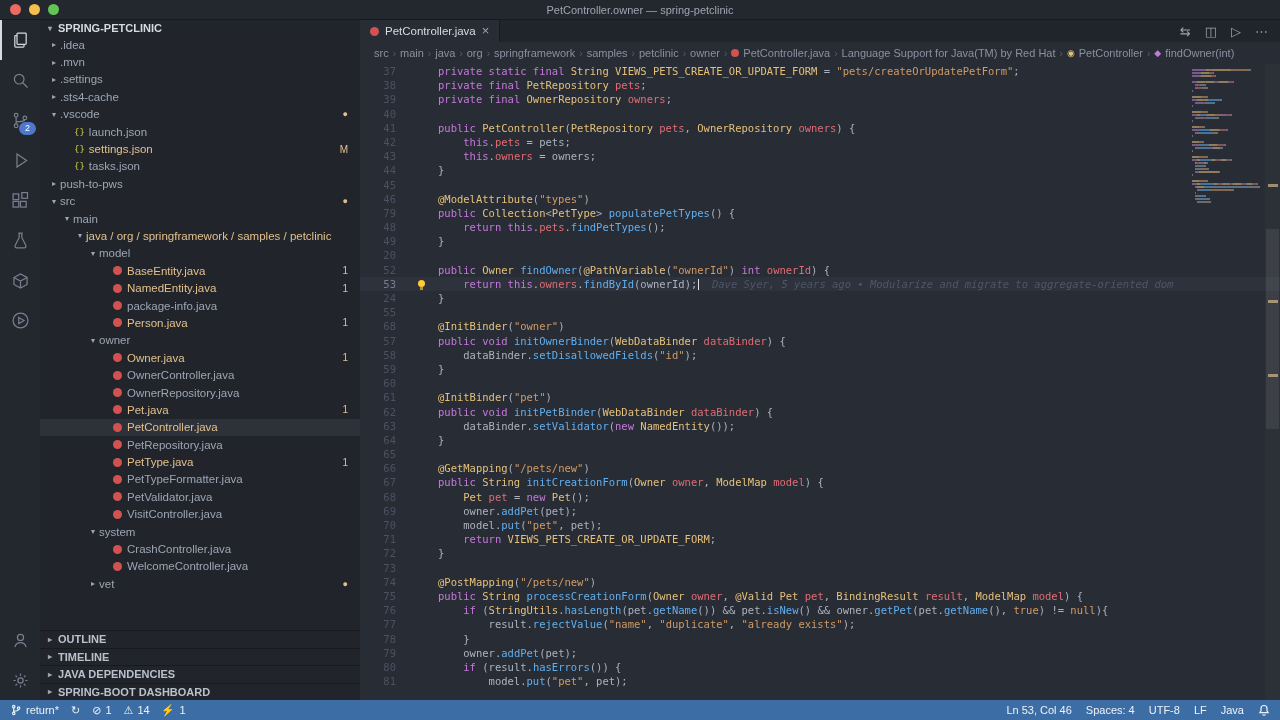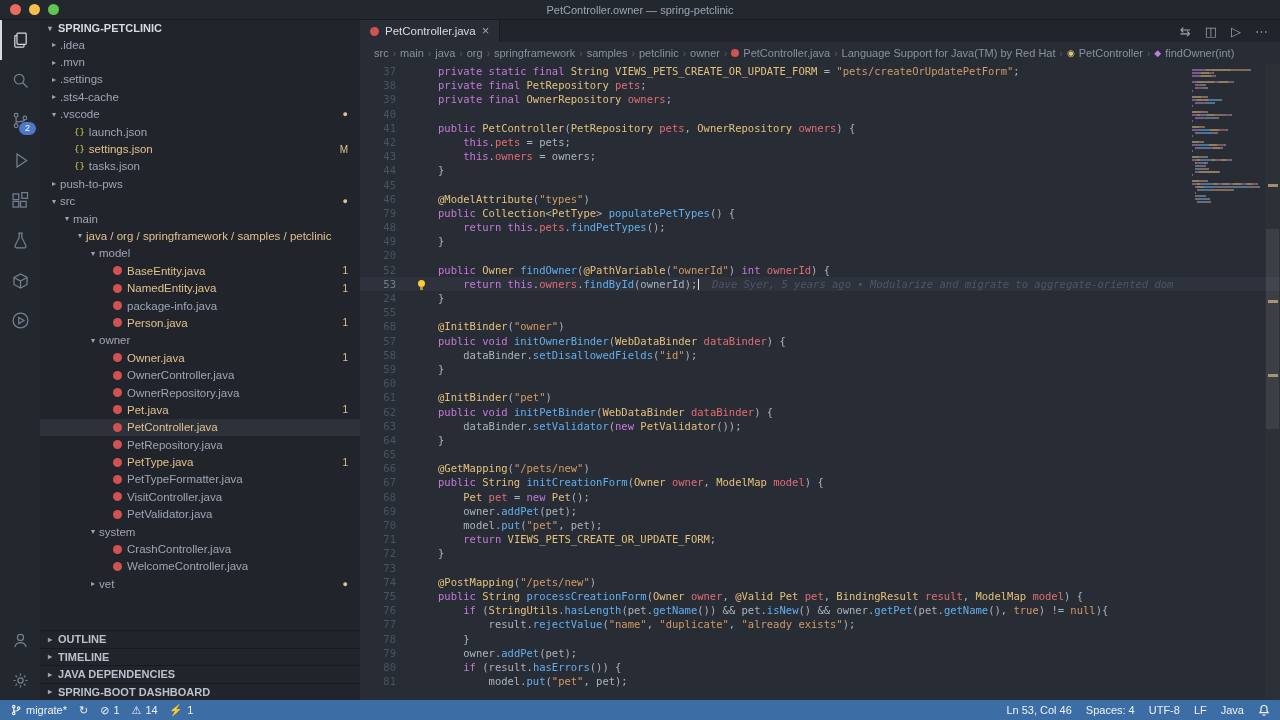--- a/index.html
+++ b/index.html
@@ -282,26 +282,26 @@
         <span class="badge">1</span>
       </div>
       <div class="row" style="padding-left: 60px;">
         <span class="tw"></span>
         <span class="fi-java"></span>
         <span>PetTypeFormatter.java</span>
       </div>
       <div class="row" style="padding-left: 60px;">
         <span class="tw"></span>
         <span class="fi-java"></span>
+        <span>PetValidator.java</span>
+      </div>
+      <div class="row" style="padding-left: 60px;">
+        <span class="tw"></span>
+        <span class="fi-java"></span>
         <span>VisitController.java</span>
-      </div>
-      <div class="row" style="padding-left: 60px;">
-        <span class="tw"></span>
-        <span class="fi-java"></span>
-        <span>PetValidator.java</span>
       </div>
       <div class="row" style="padding-left: 47px;">
         <span class="tw">▾</span>
         <span>system</span>
       </div>
       <div class="row" style="padding-left: 60px;">
         <span class="tw"></span>
         <span class="fi-java"></span>
         <span>CrashController.java</span>
       </div>
@@ -422,21 +422,21 @@
         <div class="cl cur"><span class="ln">53</span><span class="gz"><span class="bulb"></span></span><span><span class="tk-pl">    </span><span class="tk-kw">return</span><span class="tk-pl"> </span><span class="tk-kw">this</span><span class="tk-pl">.</span><span class="tk-va">owners</span><span class="tk-pl">.</span><span class="tk-fn">findById</span><span class="tk-pl">(</span><span class="tk-pl">ownerId</span><span class="tk-pl">);</span><span class="cursor"></span><span class="ghost">  Dave Syer, 5 years ago • Modularize and migrate to aggregate-oriented dom</span></span></div>
         <div class="cl"><span class="ln">24</span><span class="gz"></span><span><span class="tk-pl"></span><span class="tk-pl">}</span></span></div>
         <div class="cl"><span class="ln">55</span><span class="gz"></span><span><span class="tk-pl"></span></span></div>
         <div class="cl"><span class="ln">68</span><span class="gz"></span><span><span class="tk-pl"></span><span class="tk-an">@InitBinder</span><span class="tk-pl">(</span><span class="tk-st">"owner"</span><span class="tk-pl">)</span></span></div>
         <div class="cl"><span class="ln">57</span><span class="gz"></span><span><span class="tk-pl"></span><span class="tk-kw">public</span><span class="tk-pl"> </span><span class="tk-kw">void</span><span class="tk-pl"> </span><span class="tk-fn">initOwnerBinder</span><span class="tk-pl">(</span><span class="tk-ty">WebDataBinder</span><span class="tk-pl"> </span><span class="tk-va">dataBinder</span><span class="tk-pl">) {</span></span></div>
         <div class="cl"><span class="ln">58</span><span class="gz"></span><span><span class="tk-pl">    </span><span class="tk-pl">dataBinder</span><span class="tk-pl">.</span><span class="tk-fn">setDisallowedFields</span><span class="tk-pl">(</span><span class="tk-st">"id"</span><span class="tk-pl">);</span></span></div>
         <div class="cl"><span class="ln">59</span><span class="gz"></span><span><span class="tk-pl"></span><span class="tk-pl">}</span></span></div>
         <div class="cl"><span class="ln">60</span><span class="gz"></span><span><span class="tk-pl"></span></span></div>
         <div class="cl"><span class="ln">61</span><span class="gz"></span><span><span class="tk-pl"></span><span class="tk-an">@InitBinder</span><span class="tk-pl">(</span><span class="tk-st">"pet"</span><span class="tk-pl">)</span></span></div>
         <div class="cl"><span class="ln">62</span><span class="gz"></span><span><span class="tk-pl"></span><span class="tk-kw">public</span><span class="tk-pl"> </span><span class="tk-kw">void</span><span class="tk-pl"> </span><span class="tk-fn">initPetBinder</span><span class="tk-pl">(</span><span class="tk-ty">WebDataBinder</span><span class="tk-pl"> </span><span class="tk-va">dataBinder</span><span class="tk-pl">) {</span></span></div>
-        <div class="cl"><span class="ln">63</span><span class="gz"></span><span><span class="tk-pl">    </span><span class="tk-pl">dataBinder</span><span class="tk-pl">.</span><span class="tk-fn">setValidator</span><span class="tk-pl">(</span><span class="tk-kw">new</span><span class="tk-pl"> </span><span class="tk-ty">PetValidator</span><span class="tk-pl">());</span></span></div>
+        <div class="cl"><span class="ln">63</span><span class="gz"></span><span><span class="tk-pl">    </span><span class="tk-pl">dataBinder</span><span class="tk-pl">.</span><span class="tk-fn">setValidator</span><span class="tk-pl">(</span><span class="tk-kw">new</span><span class="tk-pl"> </span><span class="tk-ty">NamedEntity</span><span class="tk-pl">());</span></span></div>
         <div class="cl"><span class="ln">64</span><span class="gz"></span><span><span class="tk-pl"></span><span class="tk-pl">}</span></span></div>
         <div class="cl"><span class="ln">65</span><span class="gz"></span><span><span class="tk-pl"></span></span></div>
         <div class="cl"><span class="ln">66</span><span class="gz"></span><span><span class="tk-pl"></span><span class="tk-an">@GetMapping</span><span class="tk-pl">(</span><span class="tk-st">"/pets/new"</span><span class="tk-pl">)</span></span></div>
         <div class="cl"><span class="ln">67</span><span class="gz"></span><span><span class="tk-pl"></span><span class="tk-kw">public</span><span class="tk-pl"> </span><span class="tk-ty">String</span><span class="tk-pl"> </span><span class="tk-fn">initCreationForm</span><span class="tk-pl">(</span><span class="tk-ty">Owner</span><span class="tk-pl"> </span><span class="tk-va">owner</span><span class="tk-pl">, </span><span class="tk-ty">ModelMap</span><span class="tk-pl"> </span><span class="tk-va">model</span><span class="tk-pl">) {</span></span></div>
         <div class="cl"><span class="ln">68</span><span class="gz"></span><span><span class="tk-pl">    </span><span class="tk-ty">Pet</span><span class="tk-pl"> </span><span class="tk-va">pet</span><span class="tk-pl"> = </span><span class="tk-kw">new</span><span class="tk-pl"> </span><span class="tk-ty">Pet</span><span class="tk-pl">();</span></span></div>
         <div class="cl"><span class="ln">69</span><span class="gz"></span><span><span class="tk-pl">    </span><span class="tk-pl">owner</span><span class="tk-pl">.</span><span class="tk-fn">addPet</span><span class="tk-pl">(</span><span class="tk-pl">pet</span><span class="tk-pl">);</span></span></div>
         <div class="cl"><span class="ln">70</span><span class="gz"></span><span><span class="tk-pl">    </span><span class="tk-pl">model</span><span class="tk-pl">.</span><span class="tk-fn">put</span><span class="tk-pl">(</span><span class="tk-st">"pet"</span><span class="tk-pl">, </span><span class="tk-pl">pet</span><span class="tk-pl">);</span></span></div>
         <div class="cl"><span class="ln">71</span><span class="gz"></span><span><span class="tk-pl">    </span><span class="tk-kw">return</span><span class="tk-pl"> </span><span class="tk-co">VIEWS_PETS_CREATE_OR_UPDATE_FORM</span><span class="tk-pl">;</span></span></div>
         <div class="cl"><span class="ln">72</span><span class="gz"></span><span><span class="tk-pl"></span><span class="tk-pl">}</span></span></div>
         <div class="cl"><span class="ln">73</span><span class="gz"></span><span><span class="tk-pl"></span></span></div>
@@ -822,21 +822,21 @@
 
 <div class="statusbar" id="statusbar">
     <span class="st-item">
       <svg viewBox="0 0 16 16">
         <circle cx="5" cy="3.5" r="1.6"></circle>
         <circle cx="5" cy="12.5" r="1.6"></circle>
         <circle cx="11.5" cy="5.5" r="1.6"></circle>
         <path d="M5 5v6"></path>
         <path d="M5 9.5c4.5 0 6.5-1.5 6.5-2.5"></path>
       </svg>
-      <span>migrate*</span>
+      <span>return*</span>
     </span>
     <span class="st-item">
       <span class="st-ic">↻</span>
     </span>
     <span class="st-item">
       <span class="st-ic">⊘</span>
       <span>1</span>
     </span>
     <span class="st-item">
       <span class="st-ic">⚠</span>

